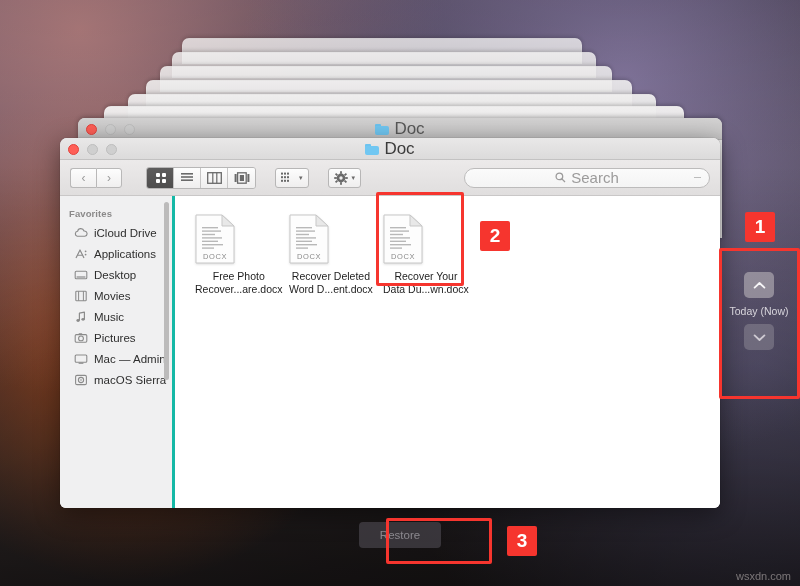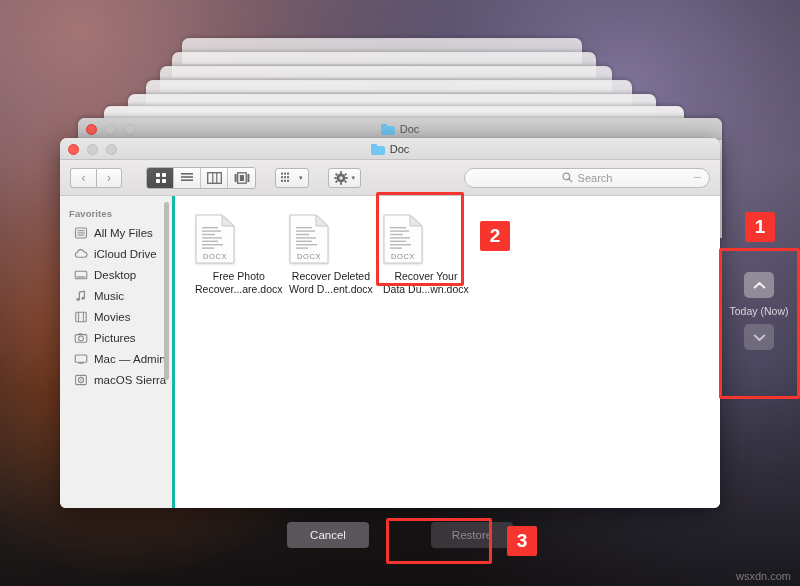--- a/index.html
+++ b/index.html
@@ -88,21 +88,21 @@
   }
   .folder-ico { width: 14px; height: 11px; position: relative; flex: none; }
   .folder-ico .tab {
     position: absolute; left: 0; top: 0; width: 6px; height: 3px;
     background: #6cc3ef; border-radius: 1px 1px 0 0;
   }
   .folder-ico .body {
     position: absolute; left: 0; top: 2px; width: 14px; height: 9px;
     background: #71c7f2; border-radius: 1px 2px 2px 2px;
   }
-  .title-text { font-size: 11px; color: #3b3b3b; }
+  .title-text { font-size: 17px; color: #3b3b3b; }
   .title-text.dim { color: #585858; }
 
   
   .toolbar {
     height: 36px; flex: none;
     background: linear-gradient(180deg, #eceaea 0%, #e0dede 100%);
     border-bottom: 1px solid #c9c7c7;
     display: flex; align-items: center; padding: 0 10px; gap: 8px;
   }
   .navgroup { display: flex; }
@@ -137,21 +137,21 @@
   }
   .caret { font-size: 7px; color: #6b6a6a; }
 
   .searchbox {
     margin-left: auto; width: 246px; height: 20px;
     background: linear-gradient(180deg, #fbfbfb 0%, #f4f4f4 100%);
     border: 1px solid #bcbbbb; border-radius: 10px;
     display: flex; align-items: center; justify-content: center; gap: 5px;
     position: relative;
   }
-  .search-ph { font-size: 11px; color: #9c9b9b; }
+  .search-ph { font-size: 15px; color: #9c9b9b; }
   .search-dash {
     position: absolute; right: 8px; width: 7px; height: 1px; background: #bbb;
   }
 
   
   .winbody { flex: 1; display: flex; min-height: 0; }
 
   .sidebar {
     width: 115px; flex: none;
     background: #f0f0f1;
@@ -392,64 +392,64 @@
         <span class="search-dash"></span>
       </div>
     </div>
 
     <div class="winbody">
 
       <div class="sidebar">
 
         <div class="sb-head">Favorites</div>
 
-        <div class="sb-item">
-          <svg class="sb-ico" viewBox="0 0 14 14">
-            <rect x="1.5" y="2" width="11" height="10" rx="1.4" fill="none" stroke="#8b8b8b" stroke-width="1.1"></rect>
-            <rect x="3.3" y="4.2" width="7.4" height="1" fill="#8b8b8b"></rect>
-            <rect x="3.3" y="6.4" width="7.4" height="1" fill="#8b8b8b"></rect>
-            <rect x="3.3" y="8.6" width="7.4" height="1" fill="#8b8b8b"></rect>
-          </svg>
-          <span>All My Files</span>
-        </div>
 
         <div class="sb-item">
           <svg class="sb-ico" viewBox="0 0 14 14">
             <path d="M3.2 10.2 A2.5 2.5 0 0 1 3.6 5.3 A3.3 3.3 0 0 1 10 5 A2.6 2.6 0 0 1 10.8 10.2 Z" fill="none" stroke="#8b8b8b" stroke-width="1.1" stroke-linejoin="round"></path>
           </svg>
           <span>iCloud Drive</span>
         </div>
 
+        <div class="sb-item">
+          <svg class="sb-ico" viewBox="0 0 14 14">
+            <path d="M2 11 L6 3 L10 11" fill="none" stroke="#8b8b8b" stroke-width="1.2" stroke-linejoin="round"></path>
+            <line x1="3.6" y1="8.2" x2="8.4" y2="8.2" stroke="#8b8b8b" stroke-width="1.1"></line>
+            <circle cx="11.6" cy="4.3" r="0.9" fill="#8b8b8b"></circle>
+            <circle cx="11.6" cy="7.6" r="0.9" fill="#8b8b8b"></circle>
+          </svg>
+          <span>Applications</span>
+        </div>
 
         <div class="sb-item">
           <svg class="sb-ico" viewBox="0 0 14 14">
             <rect x="1.2" y="3.2" width="11.6" height="7.6" rx="1" fill="none" stroke="#8b8b8b" stroke-width="1.1"></rect>
             <rect x="2.6" y="8.4" width="8.8" height="1.2" fill="#8b8b8b"></rect>
           </svg>
           <span>Desktop</span>
         </div>
 
 
+
+        <div class="sb-item">
+          <svg class="sb-ico" viewBox="0 0 14 14">
+            <rect x="1.8" y="2.2" width="10.4" height="9.6" rx="0.8" fill="none" stroke="#8b8b8b" stroke-width="1.1"></rect>
+            <line x1="4.6" y1="2.2" x2="4.6" y2="11.8" stroke="#8b8b8b" stroke-width="1"></line>
+            <line x1="9.4" y1="2.2" x2="9.4" y2="11.8" stroke="#8b8b8b" stroke-width="1"></line>
+          </svg>
+          <span>Movies</span>
+        </div>
 
         <div class="sb-item">
           <svg class="sb-ico" viewBox="0 0 14 14">
             <path d="M5.4 10.4 L5.4 3.2 L10.4 2.2 L10.4 9.2" fill="none" stroke="#8b8b8b" stroke-width="1.2" stroke-linejoin="round"></path>
             <ellipse cx="4.1" cy="10.5" rx="1.7" ry="1.4" fill="#8b8b8b"></ellipse>
             <ellipse cx="9.1" cy="9.3" rx="1.7" ry="1.4" fill="#8b8b8b"></ellipse>
           </svg>
           <span>Music</span>
-        </div>
-
-        <div class="sb-item">
-          <svg class="sb-ico" viewBox="0 0 14 14">
-            <rect x="1.8" y="2.2" width="10.4" height="9.6" rx="0.8" fill="none" stroke="#8b8b8b" stroke-width="1.1"></rect>
-            <line x1="4.6" y1="2.2" x2="4.6" y2="11.8" stroke="#8b8b8b" stroke-width="1"></line>
-            <line x1="9.4" y1="2.2" x2="9.4" y2="11.8" stroke="#8b8b8b" stroke-width="1"></line>
-          </svg>
-          <span>Movies</span>
         </div>
 
         <div class="sb-item">
           <svg class="sb-ico" viewBox="0 0 14 14">
             <rect x="1.2" y="3.6" width="11.6" height="7.6" rx="1.2" fill="none" stroke="#8b8b8b" stroke-width="1.1"></rect>
             <rect x="4.6" y="2.2" width="3.6" height="1.6" rx="0.6" fill="#8b8b8b"></rect>
             <circle cx="7" cy="7.4" r="2.4" fill="none" stroke="#8b8b8b" stroke-width="1.1"></circle>
           </svg>
           <span>Pictures</span>
         </div>
@@ -556,21 +556,20 @@
     </div>
     <div class="tl-label">Today (Now)</div>
     <div class="tl-btn down">
       <svg width="13" height="9" viewBox="0 0 13 9">
         <path d="M1.6 2.4 L6.5 7 L11.4 2.4" fill="none" stroke="#cfcbd3" stroke-width="1.8" stroke-linecap="round" stroke-linejoin="round"></path>
       </svg>
     </div>
   </div>
 
   <div class="actionbar">
-    <div class="abtn cancel">Cancel</div>
     <div class="abtn restore">Restore</div>
   </div>
 
   <div class="redbox" style="left:376px; top:192px; width:88px; height:94px;"></div>
   <div class="redbadge" style="left:480px; top:221px; width:30px; height:30px;">2</div>
 
   <div class="redbox" style="left:719px; top:248px; width:81px; height:151px;"></div>
   <div class="redbadge" style="left:745px; top:212px; width:30px; height:30px;">1</div>
 
   <div class="redbox" style="left:386px; top:518px; width:106px; height:46px;"></div>

